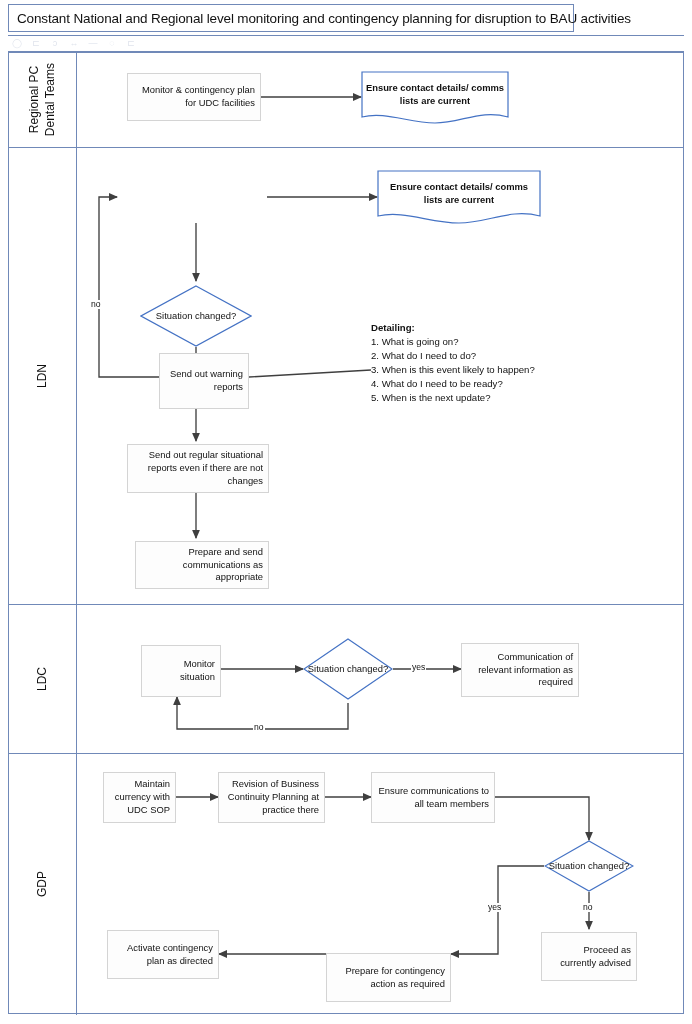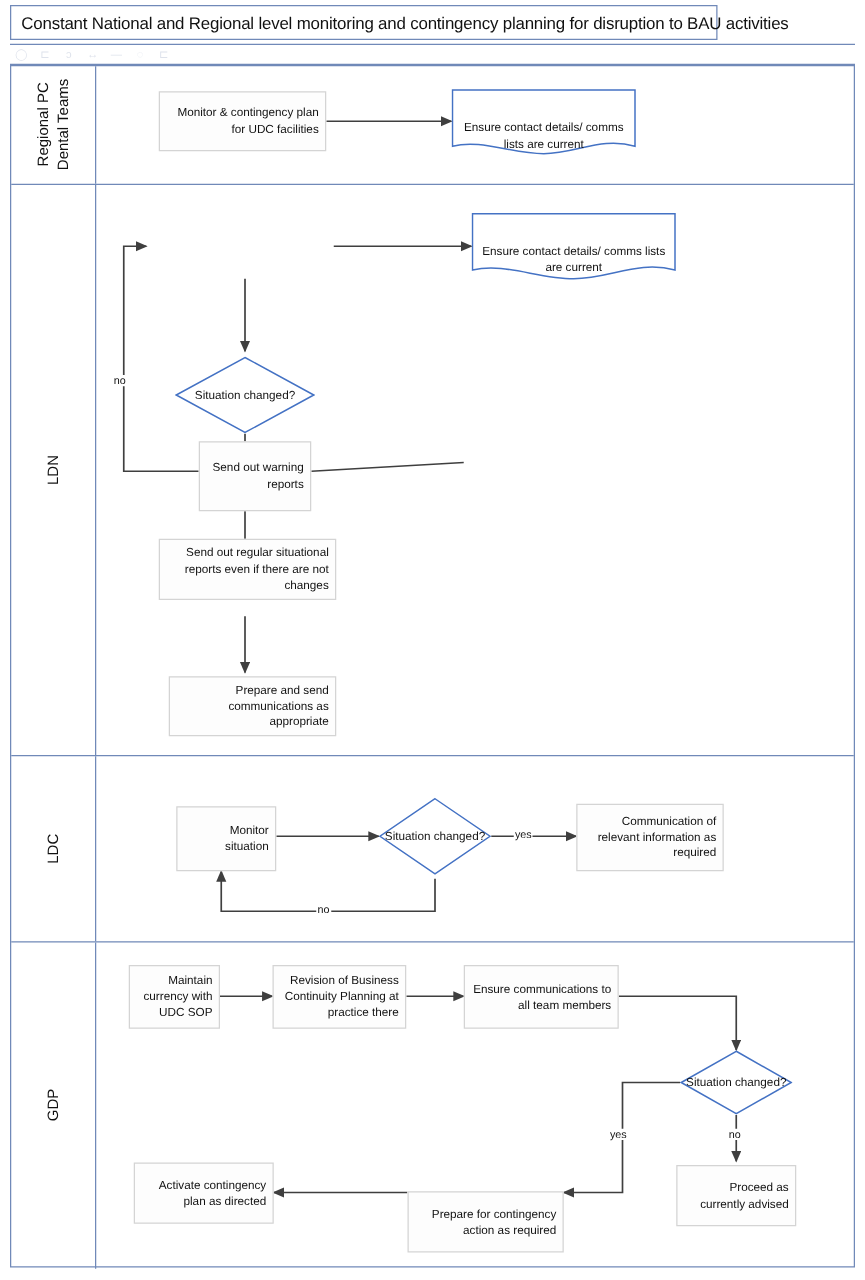--- a/index.html
+++ b/index.html
@@ -134,21 +134,22 @@
   .docshape svg{position:absolute;left:0;top:0;}
   .doc-label{
     position:absolute;
     left:4px;top:2px;right:4px;
     height:auto;
     display:flex;align-items:flex-start;justify-content:center;
     text-align:center;
     font-size:9.4px;
     line-height:1.35;
     color:#111;
-    padding-top:23px;
+    padding-top:9px;
+    font-weight:bold;
   }
 
   
   .wires{
     position:absolute;
     left:0;top:0;
     width:676px;height:962px;
     pointer-events:none;
   }
 
@@ -276,28 +277,36 @@
       </svg>
       <div class="diamond-label">Situation changed?</div>
     </div>
     <div class="elabel" style="left:81px; top:247px;">no</div>
     <div class="elabel" style="left:179px; top:309px;">yes</div>
 
     <div class="node box" style="left:150px; top:300px; width:90px; height:56px;">
       <span>Send out warning reports</span>
     </div>
 
-    <div class="node box" style="left:118px; top:378px; width:142px; height:49px;">
+    <div class="node box" style="left:118px; top:391px; width:142px; height:49px;">
       <span>Send out regular situational reports even if there are not changes</span>
     </div>
 
     <div class="node box" style="left:126px; top:488px; width:134px; height:48px;">
       <span>Prepare and send communications as appropriate</span>
     </div>
 
+    <div class="note" style="left:362px; top:268px;">
+      <div class="hd">Detailing:</div>
+      <div>1. What is going on?</div>
+      <div>2. What do I need to do?</div>
+      <div>3. When is this event likely to happen?</div>
+      <div>4. What do I need to be ready?</div>
+      <div>5. When is the next update?</div>
+    </div>
 
     <div class="lane" style="top:552px; height:149px;">
       <div class="lane-header">
         <span class="lane-label">LDC</span>
       </div>
     </div>
 
     <div class="node box" style="left:132px; top:592px; width:80px; height:52px;">
       <span>Monitor situation</span>
     </div>

